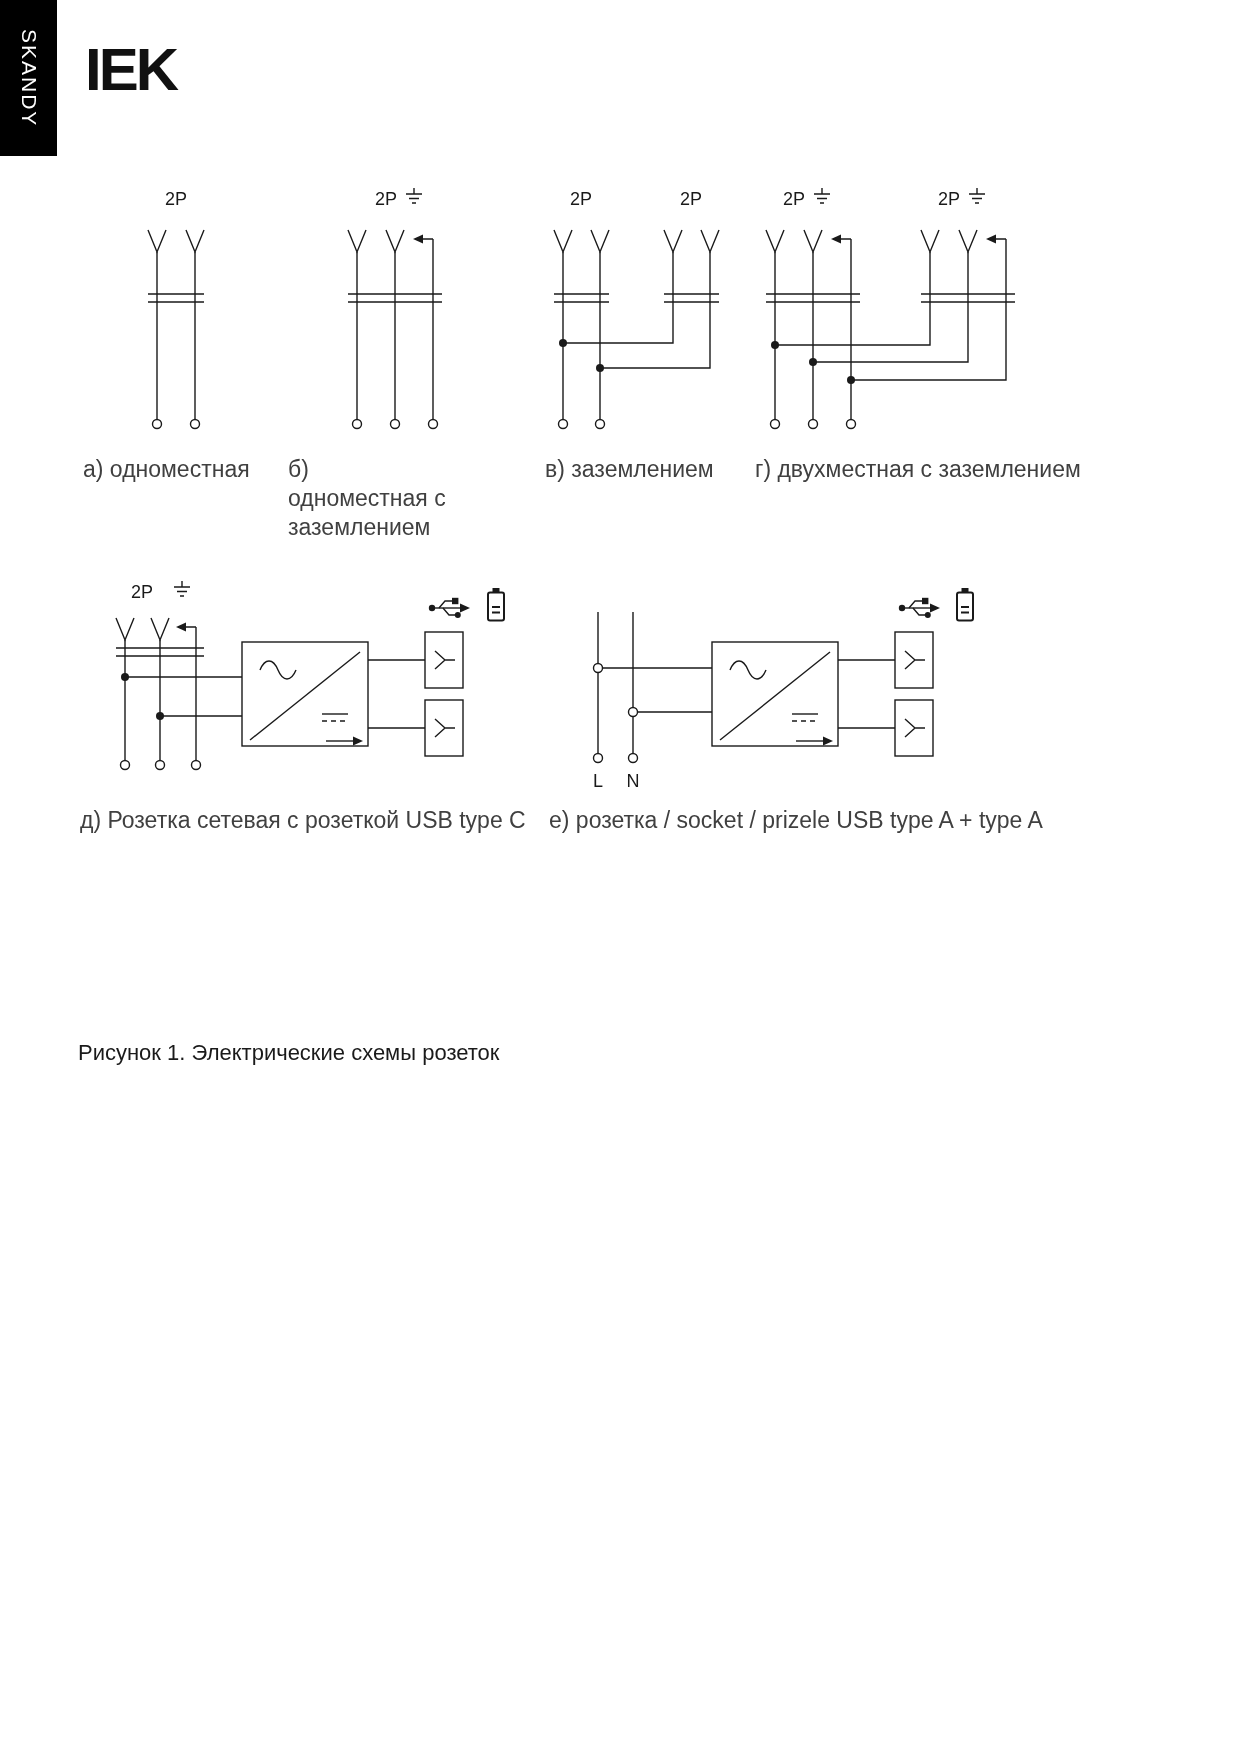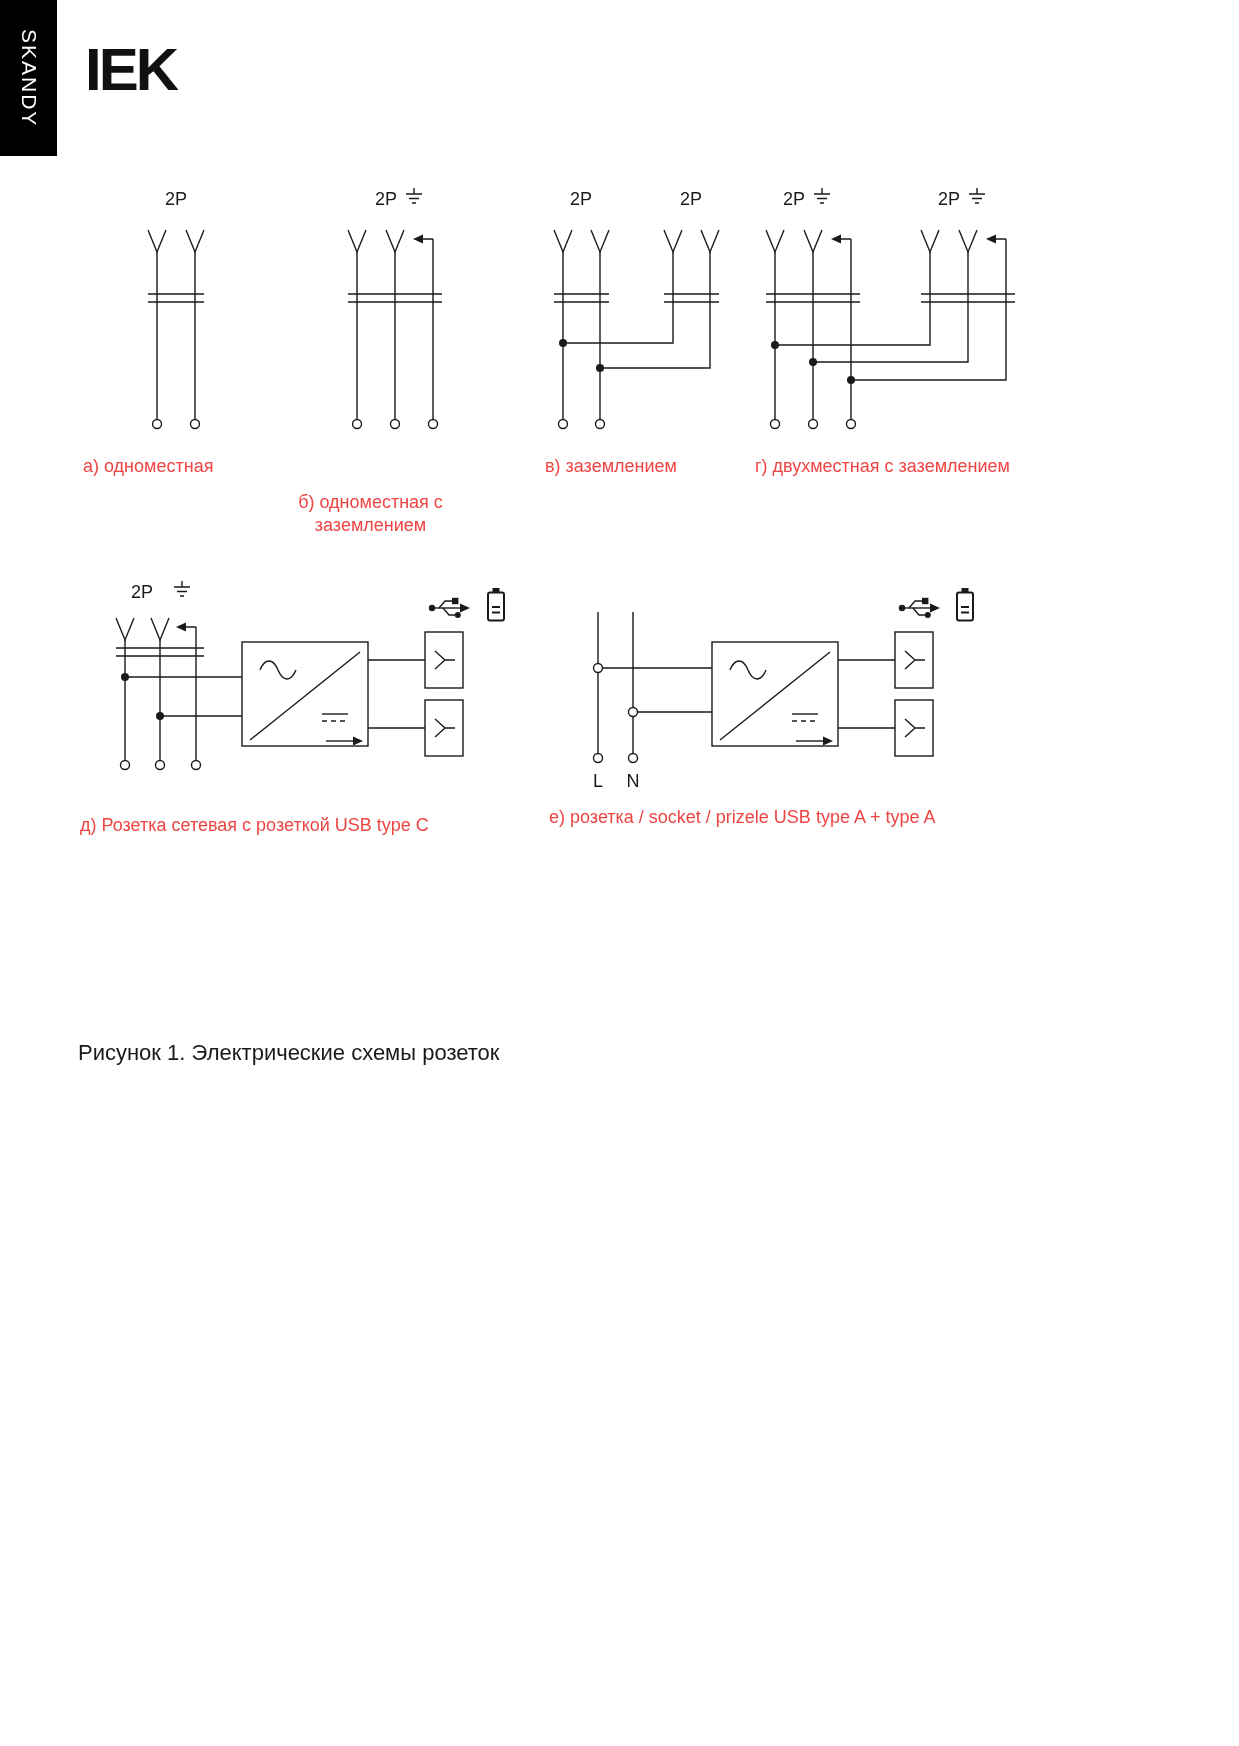--- a/index.html
+++ b/index.html
@@ -31,27 +31,26 @@
     letter-spacing:-3px;
     color:#111;
     line-height:1;
     margin-left:12px;
   }
   svg.schem{
     position:absolute;left:0;top:0;
   }
   .dlabel{
     position:absolute;
-    font-size:18px;
+    font-size:23px;
     line-height:1.25;
-    color:#ef4444;
+    color:#404040;
     white-space:nowrap;
-    text-align:center;
-  }
-  .dlabel.wrap{white-space:normal;margin-top:36px;}
+  }
+  .dlabel.wrap{white-space:normal;}
   .caption{
     position:absolute;
     left:78px;top:1040px;
     font-size:22px;
     color:#1a1a1a;
   }
   .schlbl{
     font-family:"Liberation Sans","DejaVu Sans",sans-serif;
     font-size:18px;
   }
@@ -218,18 +217,18 @@
         <use href="#batt" x="957" y="588"></use>
       </g>
 
     </g>
   </svg>
 
   <div class="dlabel" style="left:83px;top:455px;">а) одноместная</div>
   <div class="dlabel wrap" style="left:288px;top:455px;width:165px;">б) одноместная с заземлением</div>
   <div class="dlabel" style="left:545px;top:455px;">в) заземлением</div>
   <div class="dlabel" style="left:755px;top:455px;">г) двухместная с заземлением</div>
-  <div class="dlabel" style="left:80px;top:806px;margin-top:8px;">д) Розетка сетевая с розеткой USB type C</div>
+  <div class="dlabel" style="left:80px;top:806px;">д) Розетка сетевая с розеткой USB type C</div>
   <div class="dlabel" style="left:549px;top:806px;">е) розетка / socket / prizele USB type A + type A</div>
 
   <div class="caption">Рисунок 1. Электрические схемы розеток</div>
 
 </div>
 
 </body></html>

